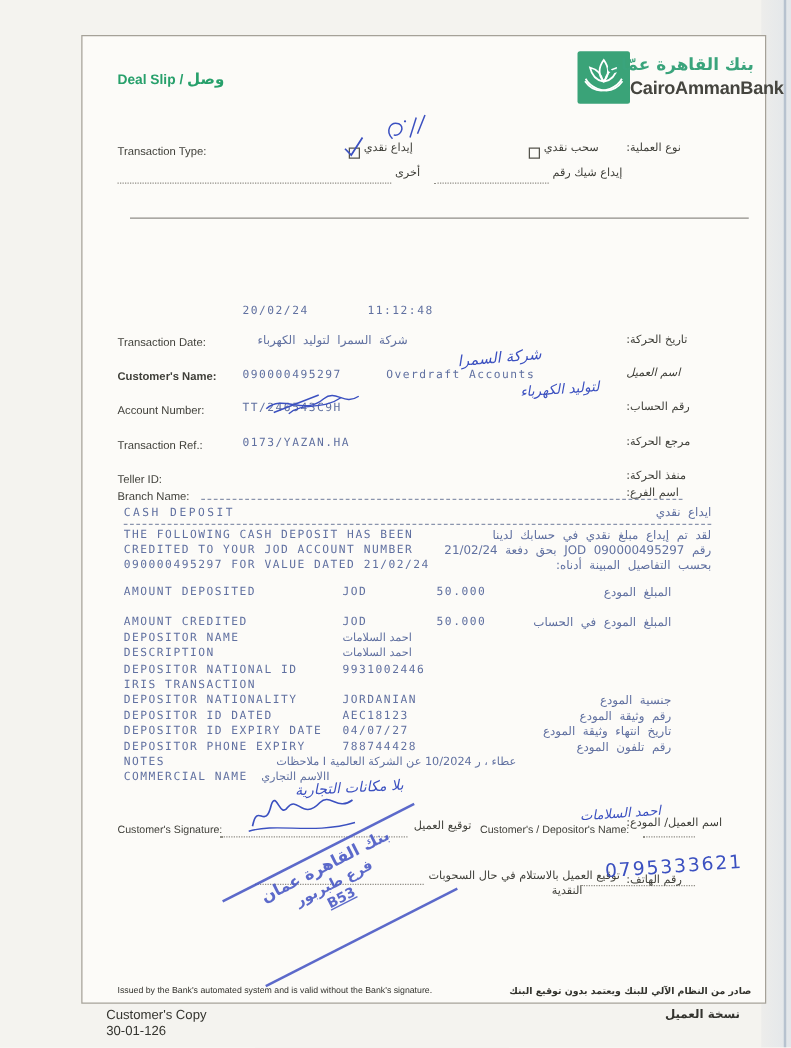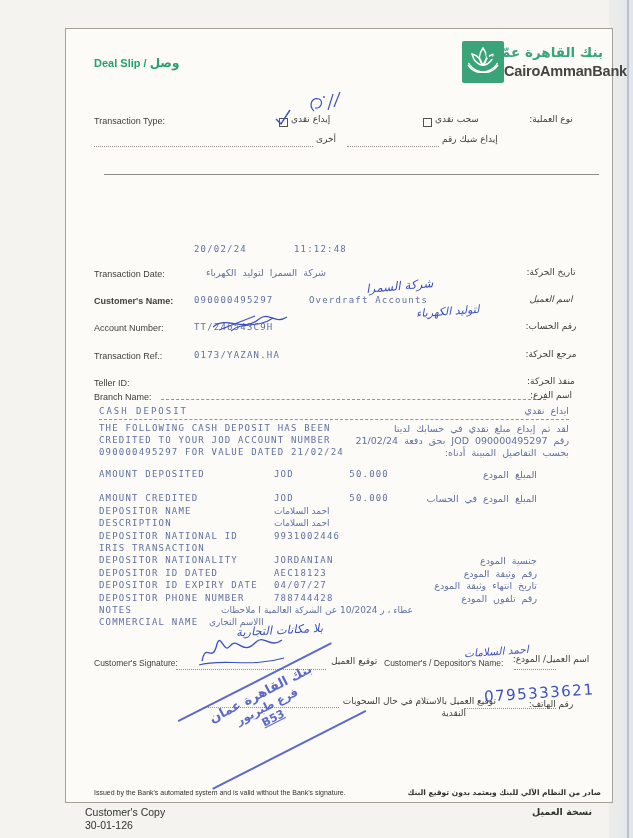--- a/index.html
+++ b/index.html
@@ -11,21 +11,21 @@
     background:linear-gradient(90deg,#ededeb,#e2e6ea);}
   .edge-line{position:absolute;left:627px;top:0;width:2px;height:838px;background:#b7c2cf;}
 
   .slip{position:absolute;left:65px;top:28px;width:548px;height:775px;
     background:#fcfbf8;border:1px solid #a5a198;box-sizing:border-box;}
   .slip > *, .abs{position:absolute;}
 
   .lab{font-size:9px;color:#3f3f39;white-space:nowrap;}
   .lab-s{font-size:8.5px;color:#3f3f39;white-space:nowrap;}
   .arl{font-family:"DejaVu Sans",sans-serif;font-size:9px;color:#3f3f39;direction:rtl;white-space:nowrap;}
-  .rlab{width:100px;text-align:center;left:435px;}
+  .rlab{width:100px;text-align:left;left:435px;}
 
   .mono{font-family:"DejaVu Sans Mono",monospace;font-size:9px;letter-spacing:1.2px;
     color:#6070a0;white-space:nowrap;}
   .arp{font-family:"DejaVu Sans",sans-serif;font-size:9.5px;color:#6070a0;
     direction:rtl;white-space:nowrap;word-spacing:3px;}
   .arp-ltr{direction:ltr;}
 
   .hw{font-family:"DejaVu Sans",sans-serif;font-style:italic;color:#3b50c0;white-space:nowrap;}
 
   .dots{border-bottom:1px dotted #8f8d85;height:1px;}
@@ -214,21 +214,21 @@
         <span class="mono t-en">DEPOSITOR ID DATED</span>
         <span class="mono t-mid">AEC18123</span>
         <span class="arp t-ar">رقم وثيقة المودع</span>
       </div>
       <div class="trow">
         <span class="mono t-en">DEPOSITOR ID EXPIRY DATE</span>
         <span class="mono t-mid">04/07/27</span>
         <span class="arp t-ar">تاريخ انتهاء وثيقة المودع</span>
       </div>
       <div class="trow">
-        <span class="mono t-en">DEPOSITOR PHONE NUMBER</span>
+        <span class="mono t-en">DEPOSITOR PHONE EXPIRY</span>
         <span class="mono t-mid">788744428</span>
         <span class="arp t-ar">رقم تلفون المودع</span>
       </div>
       <div class="trow">
         <span class="mono t-en">NOTES</span>
         <span class="arv t-ar1">ملاحظات I</span>
         <span class="arv t-phrase arp-ltr">عطاء ، ر 10/2024 عن الشركة العالمية</span>
       </div>
       <div class="trow">
         <span class="mono t-en">COMMERCIAL NAME</span>

